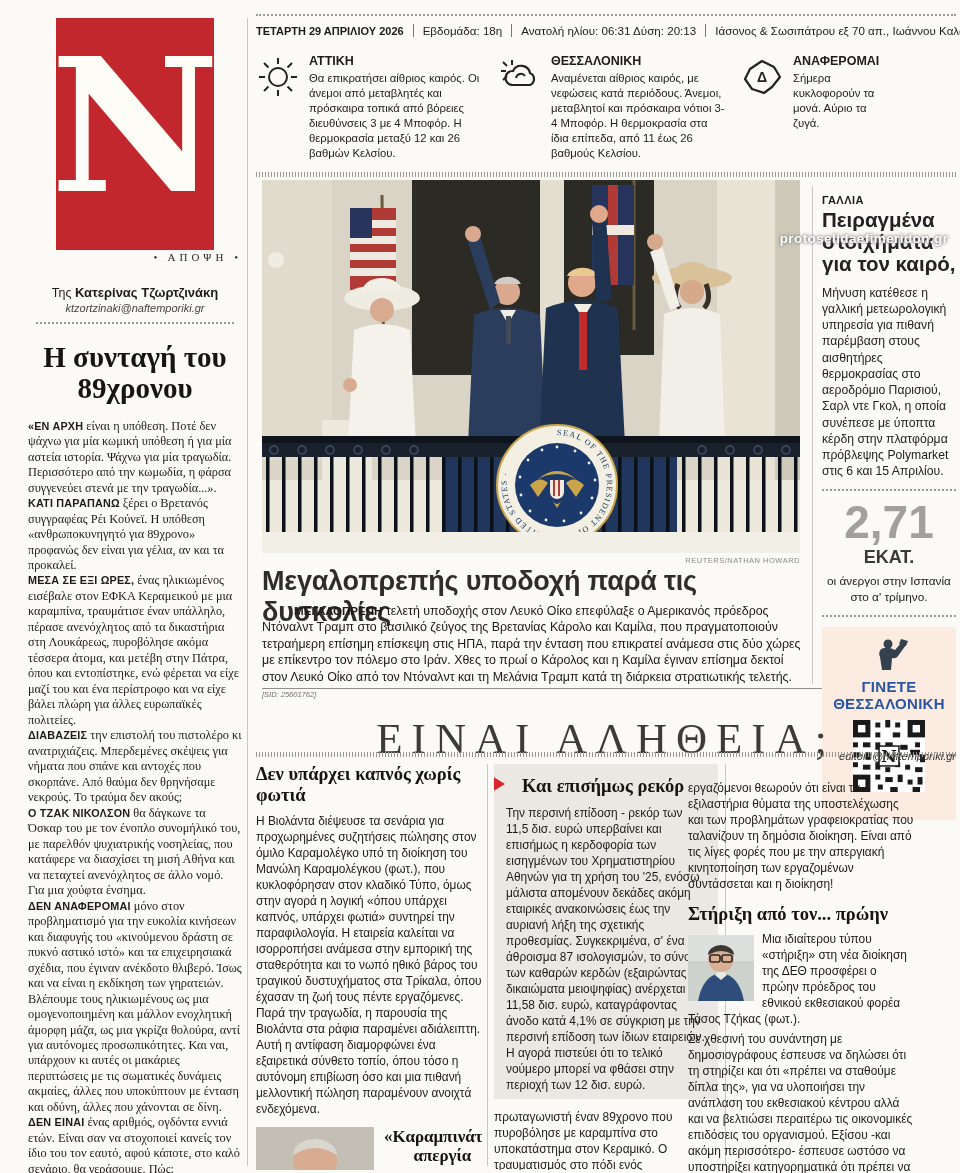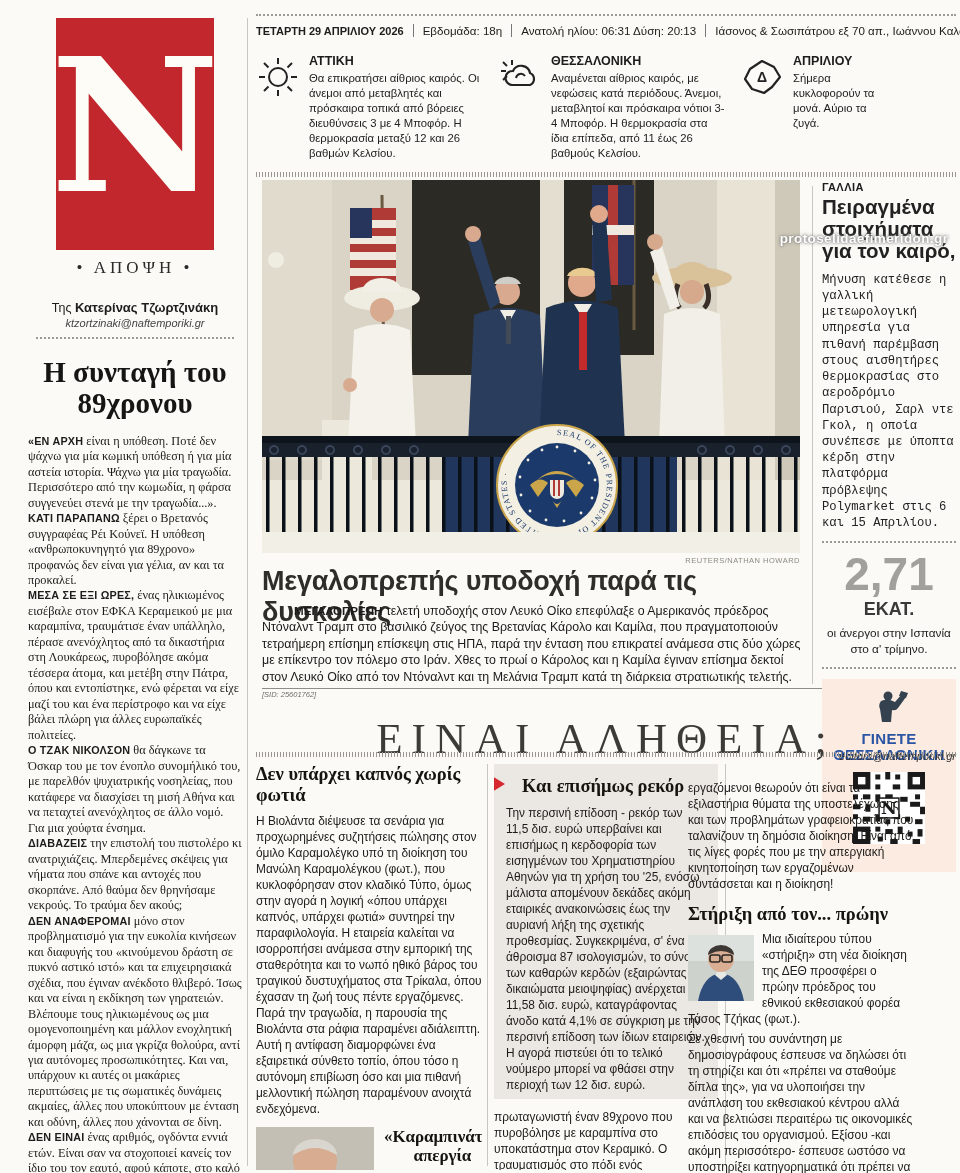--- a/index.html
+++ b/index.html
@@ -14,21 +14,21 @@
   
   .dotted{border-top:2px dotted #9a9a96;height:0;}
   .ticks{height:5px;background:repeating-linear-gradient(90deg,#98968f 0 1px,transparent 1px 3px);}
   .vline{position:absolute;width:1px;background:#c9c7c2;}
   .hline{position:absolute;height:1px;background:#8f8d89;}
 
   
   .opinion{left:28px;top:18px;width:214px;}
   .logo{width:158px;height:232px;background:var(--red);margin:0 auto;display:flex;align-items:center;justify-content:center;}
   .logo span{font-family:"DejaVu Serif",serif;font-weight:bold;font-size:185px;color:#fdfcf7;line-height:1;transform:translateY(-8px);}
-  .apopsi{font-family:"Liberation Serif",serif;text-align:center;font-size:17px;letter-spacing:4px;margin-top:8px;color:#2b2a28;}
+  .apopsi{font-family:"Liberation Serif",serif;text-align:right;font-size:11px;letter-spacing:4px;margin-top:1px;color:#2b2a28;}
   .byline{margin-top:22px;text-align:center;font-size:12.5px;}
   .byline b{font-size:13px;}
   .byline .mail{display:block;font-size:11px;font-style:italic;color:#444;margin-top:2px;}
   .op-rule{margin:8px 8px 0 8px;border-top:2px dotted #9a9a96;}
   .op-title{font-family:"Liberation Serif",serif;font-size:29px;font-weight:bold;text-align:center;line-height:1.08;margin:18px 0 14px 0;color:#151513;}
   .op-body{font-family:"Liberation Serif",serif;font-size:12.3px;line-height:1.26;text-align:left;}
   .op-body p{margin:0;}
   .op-body b{font-family:"Liberation Sans",sans-serif;font-size:10.8px;letter-spacing:.2px;}
   .sid{display:block;text-align:right;font-size:7.5px;color:#6f6e6a;font-style:italic;margin-top:4px;}
 
@@ -48,24 +48,24 @@
 
   
   .photo{left:262px;top:180px;width:538px;height:373px;background:#d9d4c6;}
   .credit{left:262px;top:556px;width:538px;text-align:right;font-size:7.5px;color:#8b8a85;letter-spacing:.5px;}
   .headline{left:262px;top:566px;width:548px;font-size:27px;font-weight:bold;color:#2e2d2a;letter-spacing:-.2px;}
   .mainbody{left:262px;top:603px;width:548px;font-size:12.4px;line-height:1.32;color:#1b1a18;}
   .mainbody b{font-size:11.6px;padding-left:32px;}
   .mainbody .sid{display:inline;font-size:7.5px;text-align:right;}
 
   
-  .rcol{left:822px;top:181px;width:134px;}
+  .rcol{left:822px;top:194px;width:134px;}
   .kicker{font-size:11px;font-weight:bold;letter-spacing:.5px;}
   .rtitle{font-size:20.5px;font-weight:bold;line-height:1.07;margin-top:3px;color:#222;}
-  .rbody{font-size:12.2px;line-height:1.33;margin-top:10px;color:#222;font-family:Liberation Mono, monospace;}
+  .rbody{font-size:12.2px;line-height:1.33;margin-top:10px;color:#222;}
   .rcol .dotted{margin-top:10px;}
   .stat{text-align:center;margin-top:8px;}
   .stat .val{font-size:46px;font-weight:bold;color:#a2a09c;line-height:1;}
   .stat .unit{font-size:18px;font-weight:bold;color:#3a3937;margin-top:2px;}
   .stat .cap{font-size:11.8px;line-height:1.3;margin-top:6px;color:#222;}
   .sub-box{margin-top:10px;background:var(--pink);padding:10px 6px 24px 6px;text-align:center;}
   .sub-box .subtxt{color:var(--blue);font-weight:bold;font-size:15px;line-height:1.1;letter-spacing:.3px;margin-top:4px;}
   .watermark{left:764px;top:231px;width:200px;z-index:6;font-weight:bold;font-size:13.5px;color:#fff;letter-spacing:.4px;text-shadow:0 0 2px #6d6d6d,0 0 4px #8a8a8a;text-align:center;}
 
   
@@ -110,22 +110,22 @@
     <div class="byline">
       <span>Της </span><b>Κατερίνας Τζωρτζινάκη</b>
       <a class="mail" style="text-decoration:none;color:#444;">ktzortzinaki@naftemporiki.gr</a>
     </div>
     <div class="op-rule"></div>
     <h1 class="op-title">Η συνταγή του 89χρονου</h1>
     <div class="op-body">
       <p><b>«ΕΝ ΑΡΧΗ</b><span> είναι η υπόθεση. Ποτέ δεν ψάχνω για μία κωμική υπόθεση ή για μία αστεία ιστορία. Ψάχνω για μία τραγωδία. Περισσότερο από την κωμωδία, η φάρσα συγγενεύει στενά με την τραγωδία...».</span></p>
       <p><b>ΚΑΤΙ ΠΑΡΑΠΑΝΩ</b><span> ξέρει ο Βρετανός συγγραφέας Ρέι Κούνεϊ. Η υπόθεση «ανθρωποκυνηγητό για 89χρονο» προφανώς δεν είναι για γέλια, αν και τα προκαλεί.</span></p>
       <p><b>ΜΕΣΑ ΣΕ ΕΞΙ ΩΡΕΣ,</b><span> ένας ηλικιωμένος εισέβαλε στον ΕΦΚΑ Κεραμεικού με μια καραμπίνα, τραυμάτισε έναν υπάλληλο, πέρασε ανενόχλητος από τα δικαστήρια στη Λουκάρεως, πυροβόλησε ακόμα τέσσερα άτομα, και μετέβη στην Πάτρα, όπου και εντοπίστηκε, ενώ φέρεται να είχε μαζί του και ένα περίστροφο και να είχε βάλει πλώρη για άλλες ευρωπαϊκές πολιτείες.</span></p>
+      <p><b>ΔΙΑΒΑΖΕΙΣ</b><span> την επιστολή του πιστολέρο κι ανατριχιάζεις. Μπερδεμένες σκέψεις για νήματα που σπάνε και αντοχές που σκορπάνε. Από θαύμα δεν θρηνήσαμε νεκρούς. Το τραύμα δεν ακούς;</span></p>
       <p><b>Ο ΤΖΑΚ ΝΙΚΟΛΣΟΝ</b><span> θα δάγκωνε τα Όσκαρ του με τον ένοπλο συνομήλικό του, με παρελθόν ψυχιατρικής νοσηλείας, που κατάφερε να διασχίσει τη μισή Αθήνα και να πεταχτεί ανενόχλητος σε άλλο νομό. Για μια χούφτα ένσημα.</span></p>
-      <p><b>ΔΙΑΒΑΖΕΙΣ</b><span> την επιστολή του πιστολέρο κι ανατριχιάζεις. Μπερδεμένες σκέψεις για νήματα που σπάνε και αντοχές που σκορπάνε. Από θαύμα δεν θρηνήσαμε νεκρούς. Το τραύμα δεν ακούς;</span></p>
       <p><b>ΔΕΝ ΑΝΑΦΕΡΟΜΑΙ</b><span> μόνο στον προβληματισμό για την ευκολία κινήσεων και διαφυγής του «κινούμενου δράστη σε πυκνό αστικό ιστό» και τα επιχειρησιακά σχέδια, που έγιναν ανέκδοτο θλιβερό. Ίσως και να είναι η εκδίκηση των γηρατειών. Βλέπουμε τους ηλικιωμένους ως μια ομογενοποιημένη και μάλλον ενοχλητική άμορφη μάζα, ως μια γκρίζα θολούρα, αντί για αυτόνομες προσωπικότητες. Και ναι, υπάρχουν κι αυτές οι μακάριες περιπτώσεις με τις σωματικές δυνάμεις ακμαίες, άλλες που υποκύπτουν με ένταση και οδύνη, άλλες που χάνονται σε δίνη.</span></p>
       <p><b>ΔΕΝ ΕΙΝΑΙ</b><span> ένας αριθμός, ογδόντα εννιά ετών. Είναι σαν να στοχοποιεί κανείς τον ίδιο του τον εαυτό, αφού κάποτε, στο καλό σενάριο, θα γεράσουμε. Πώς;</span></p>
 
     </div>
   </div>
 
   <div class="abs topbar">
     <div class="dotted"></div>
     <div class="daterow">
       <span class="seg"><b>ΤΕΤΑΡΤΗ 29 ΑΠΡΙΛΙΟΥ 2026</b></span>
@@ -174,21 +174,21 @@
         </span>
       </div>
       <div class="witem last">
         <span class="wicon">
           <svg width="44" height="44" viewBox="0 0 44 44">
               <path d="M10 14 L22 6 L34 12 L40 22 L32 32 L24 38 L12 34 L5 24 Z" fill="none" stroke="#222" stroke-width="2.2" stroke-linejoin="round"></path>
               <text x="22" y="27" font-size="14" font-family="Liberation Sans,sans-serif" font-weight="bold" fill="#222" text-anchor="middle">Δ</text>
             </svg>
         </span>
         <span class="wtxt">
-          <span class="wname">ΑΠΡΙΛΙΟΥ</span>
+          <span class="wname">ΑΝΑΦΕΡΟΜΑΙ</span>
           <div class="wdesc">Σήμερα κυκλοφορούν τα μονά. Αύριο τα ζυγά.</div>
         </span>
       </div>
     </div>
     <div class="ticks" style="margin-top:12px;"></div>
   </div>
 
   <div class="abs photo">
     <svg width="538" height="373" viewBox="0 0 538 373" xmlns="http://www.w3.org/2000/svg">
       <rect width="538" height="373" fill="#d9d4c6"></rect>

